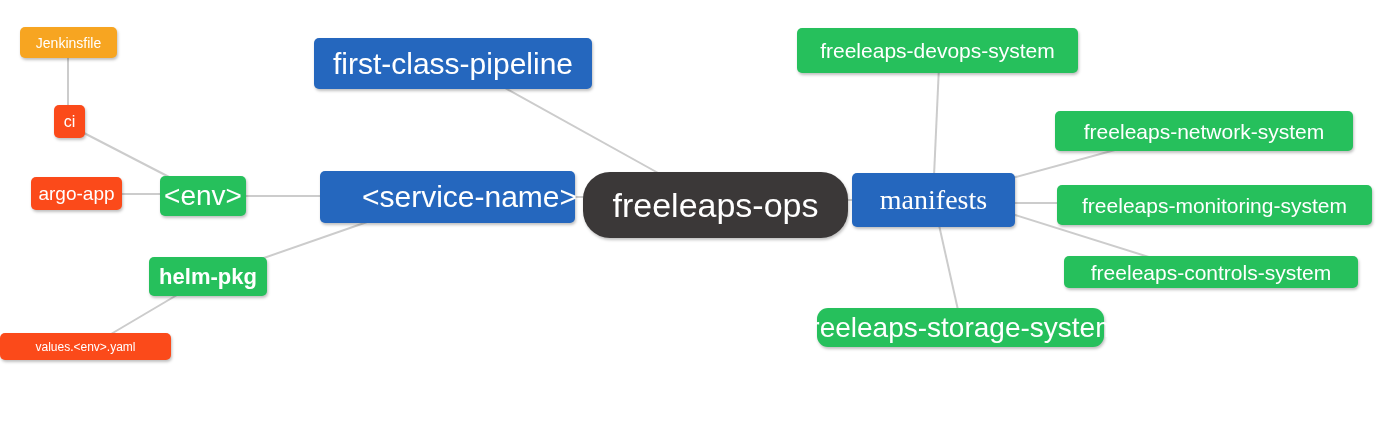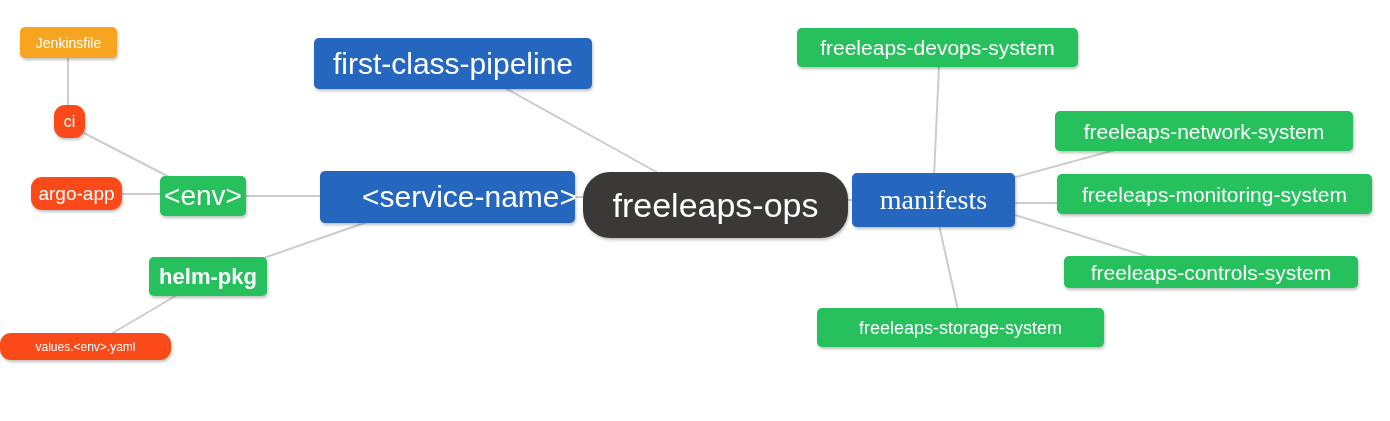--- a/index.html
+++ b/index.html
@@ -35,40 +35,40 @@
     white-space: nowrap;
     color: #ffffff;
     border-radius: 5px;
     box-shadow: 1px 2px 3px rgba(0,0,0,0.25);
     box-sizing: border-box;
     cursor: pointer;
     line-height: 1;
   }
   .c-blue   { background: #2567be; }
   .c-green  { background: #26c05c; }
-  .c-red    { background: #fb4a1a; border-radius: 11px; }
+  .c-red    { background: #fb4a1a; }
   .c-orange { background: #f7a521; }
   .c-dark   { background: #3b3838; border-radius: 6px; }
 
   
   .n-jenkinsfile { left: 20px;  top: 27px;  width: 97px;  height: 31px; font-size: 14px; }
   .n-ci          { left: 54px;  top: 105px; width: 31px;  height: 33px; font-size: 16px; }
   .n-argo        { left: 31px;  top: 177px; width: 91px;  height: 33px; font-size: 19px; }
   .n-env         { left: 160px; top: 176px; width: 86px;  height: 40px; font-size: 28px; }
   .n-fcp         { left: 314px; top: 38px;  width: 278px; height: 51px; font-size: 30px; }
   .n-svc         { left: 320px; top: 171px; width: 255px; height: 52px; font-size: 30px; padding-left: 44px; }
   .n-helm        { left: 149px; top: 257px; width: 118px; height: 39px; font-size: 22px; font-weight: bold; }
   .n-values      { left: 0;   top: 333px; width: 171px; height: 27px; font-size: 12px; }
   .n-root        { left: 583px; top: 172px; width: 265px; height: 66px; font-size: 34px; border-radius: 27px; }
   .n-manifests   { left: 852px; top: 173px; width: 163px; height: 54px; font-size: 28px; font-family: Liberation Serif, serif; }
-  .n-devops      { left: 797px; top: 28px;  width: 281px; height: 39px; font-size: 21px; }
+  .n-devops      { left: 797px; top: 28px;  width: 281px; height: 45px; font-size: 21px; }
   .n-network     { left: 1055px; top: 111px; width: 298px; height: 40px; font-size: 21px; }
-  .n-monitoring  { left: 1057px; top: 174px; width: 315px; height: 40px; font-size: 21px; }
+  .n-monitoring  { left: 1057px; top: 185px; width: 315px; height: 40px; font-size: 21px; }
   .n-controls    { left: 1064px; top: 256px; width: 294px; height: 32px; font-size: 21px; }
-  .n-storage     { left: 817px; top: 308px; width: 287px; height: 39px; font-size: 18px; }
+  .n-storage     { left: 817px; top: 308px; width: 287px; height: 39px; font-size: 28px; border-radius: 11px; }
 </style>
 </head>
 <body>
 
 <div class="canvas">
 
   <svg class="edges" viewBox="0 0 1390 421" xmlns="http://www.w3.org/2000/svg">
     <line x1="68" y1="58" x2="68" y2="107"></line>
     <line x1="84" y1="133" x2="173" y2="179"></line>
     <line x1="120" y1="194" x2="163" y2="194"></line>

